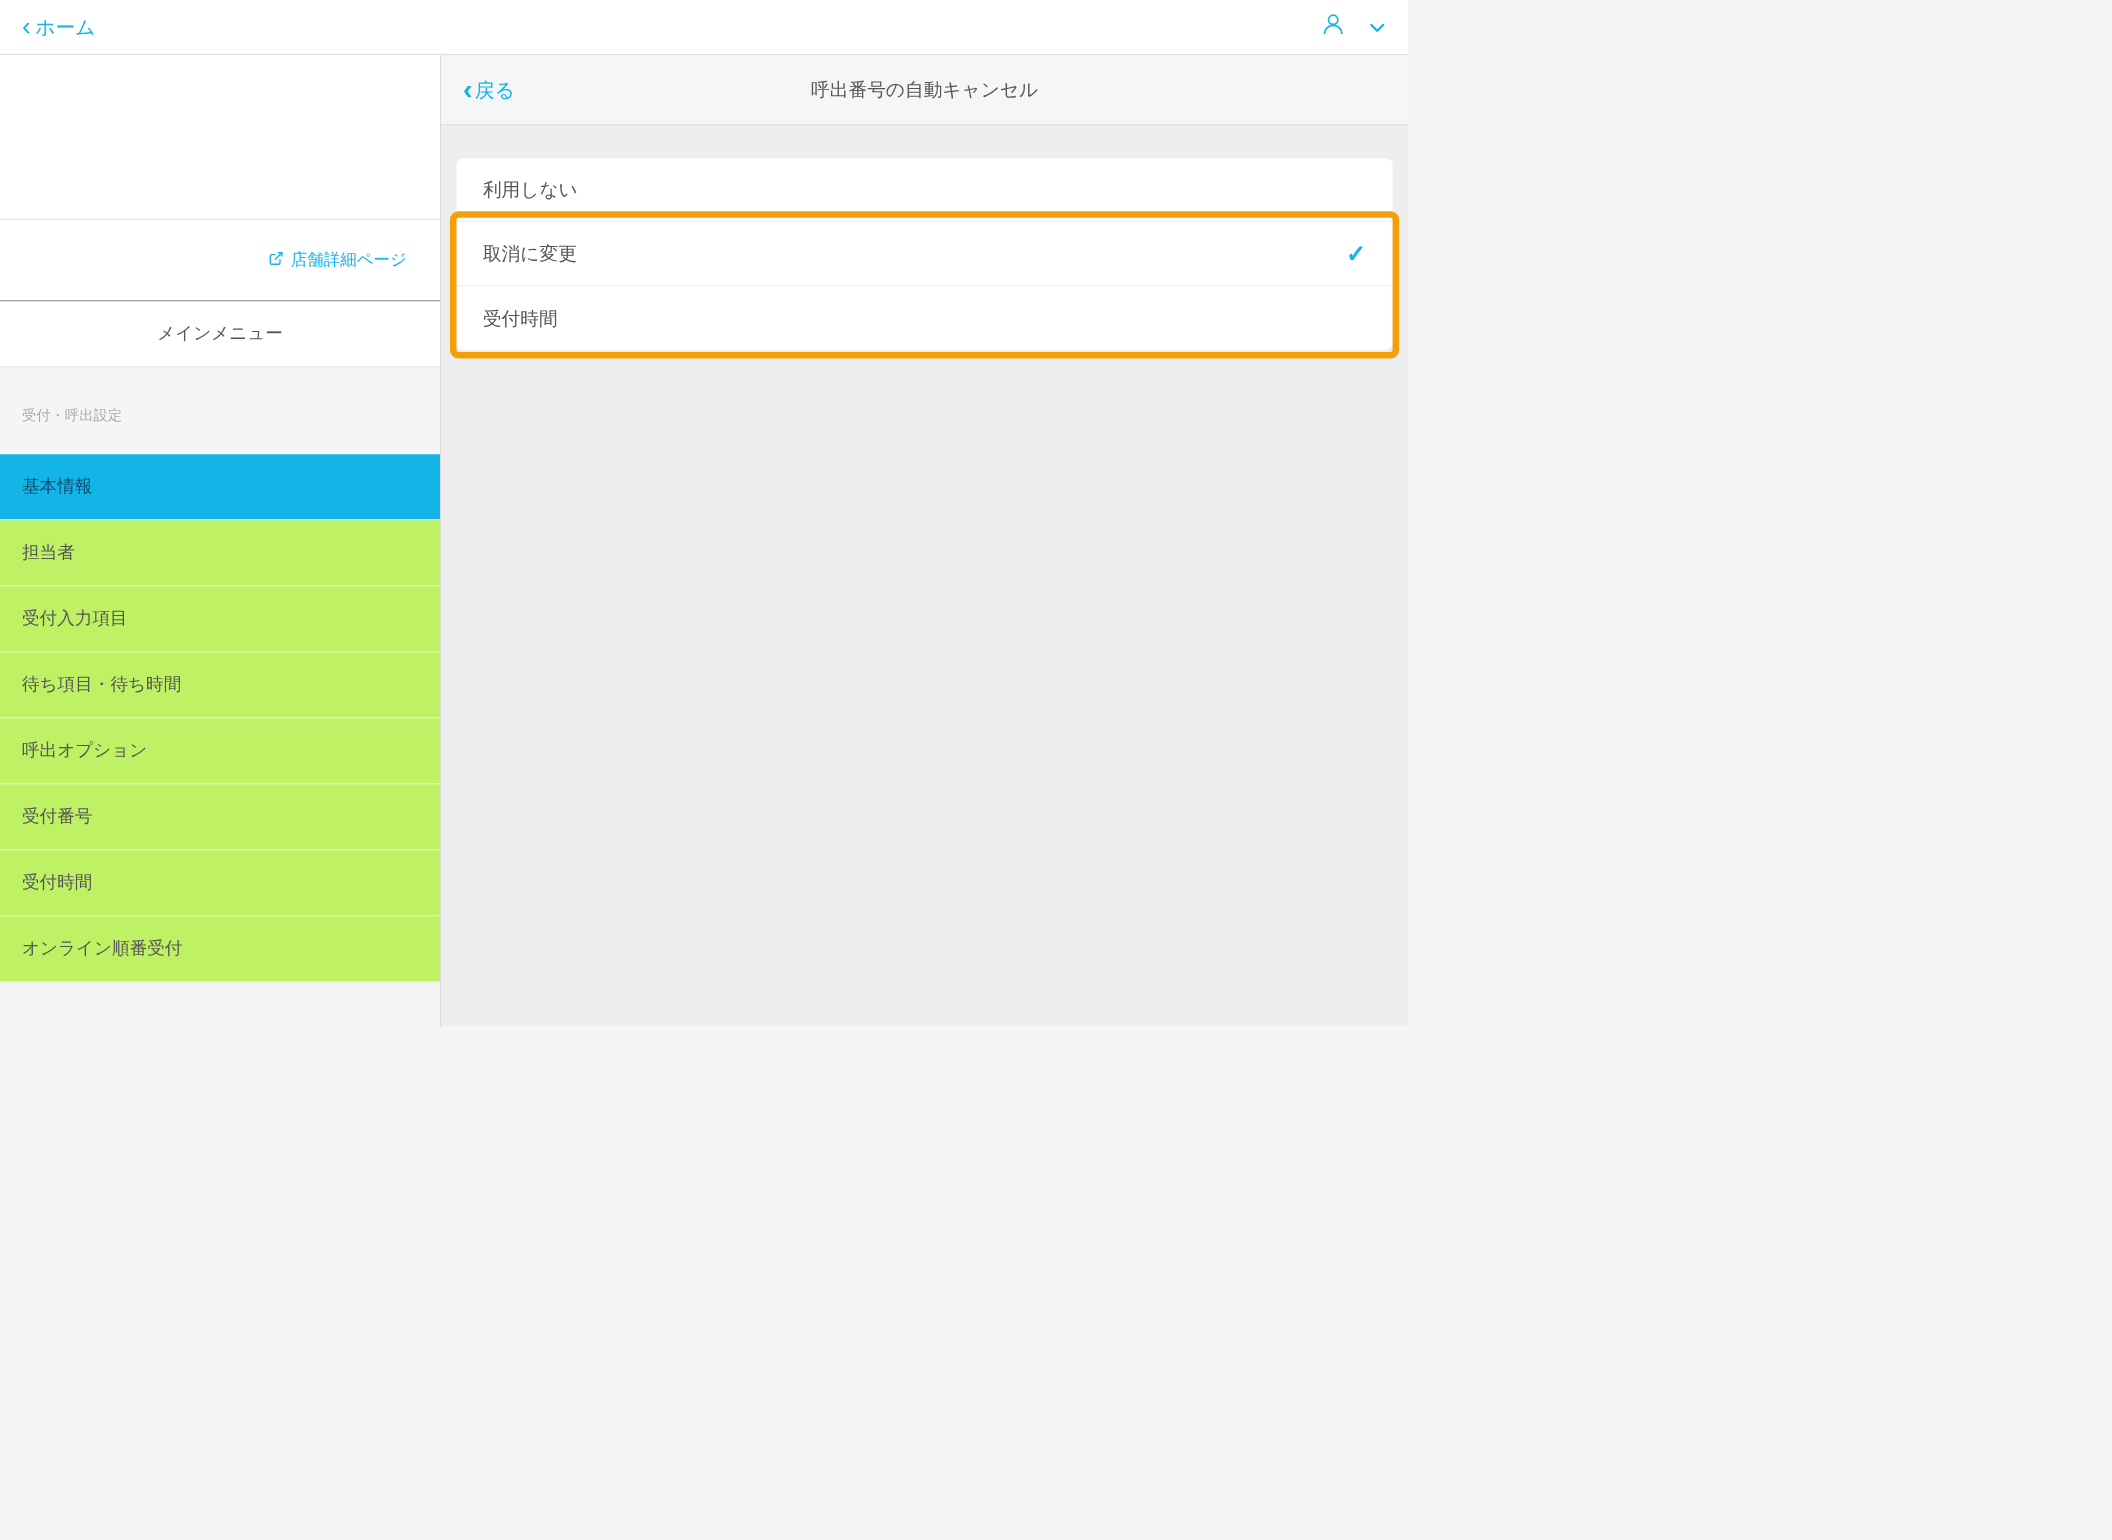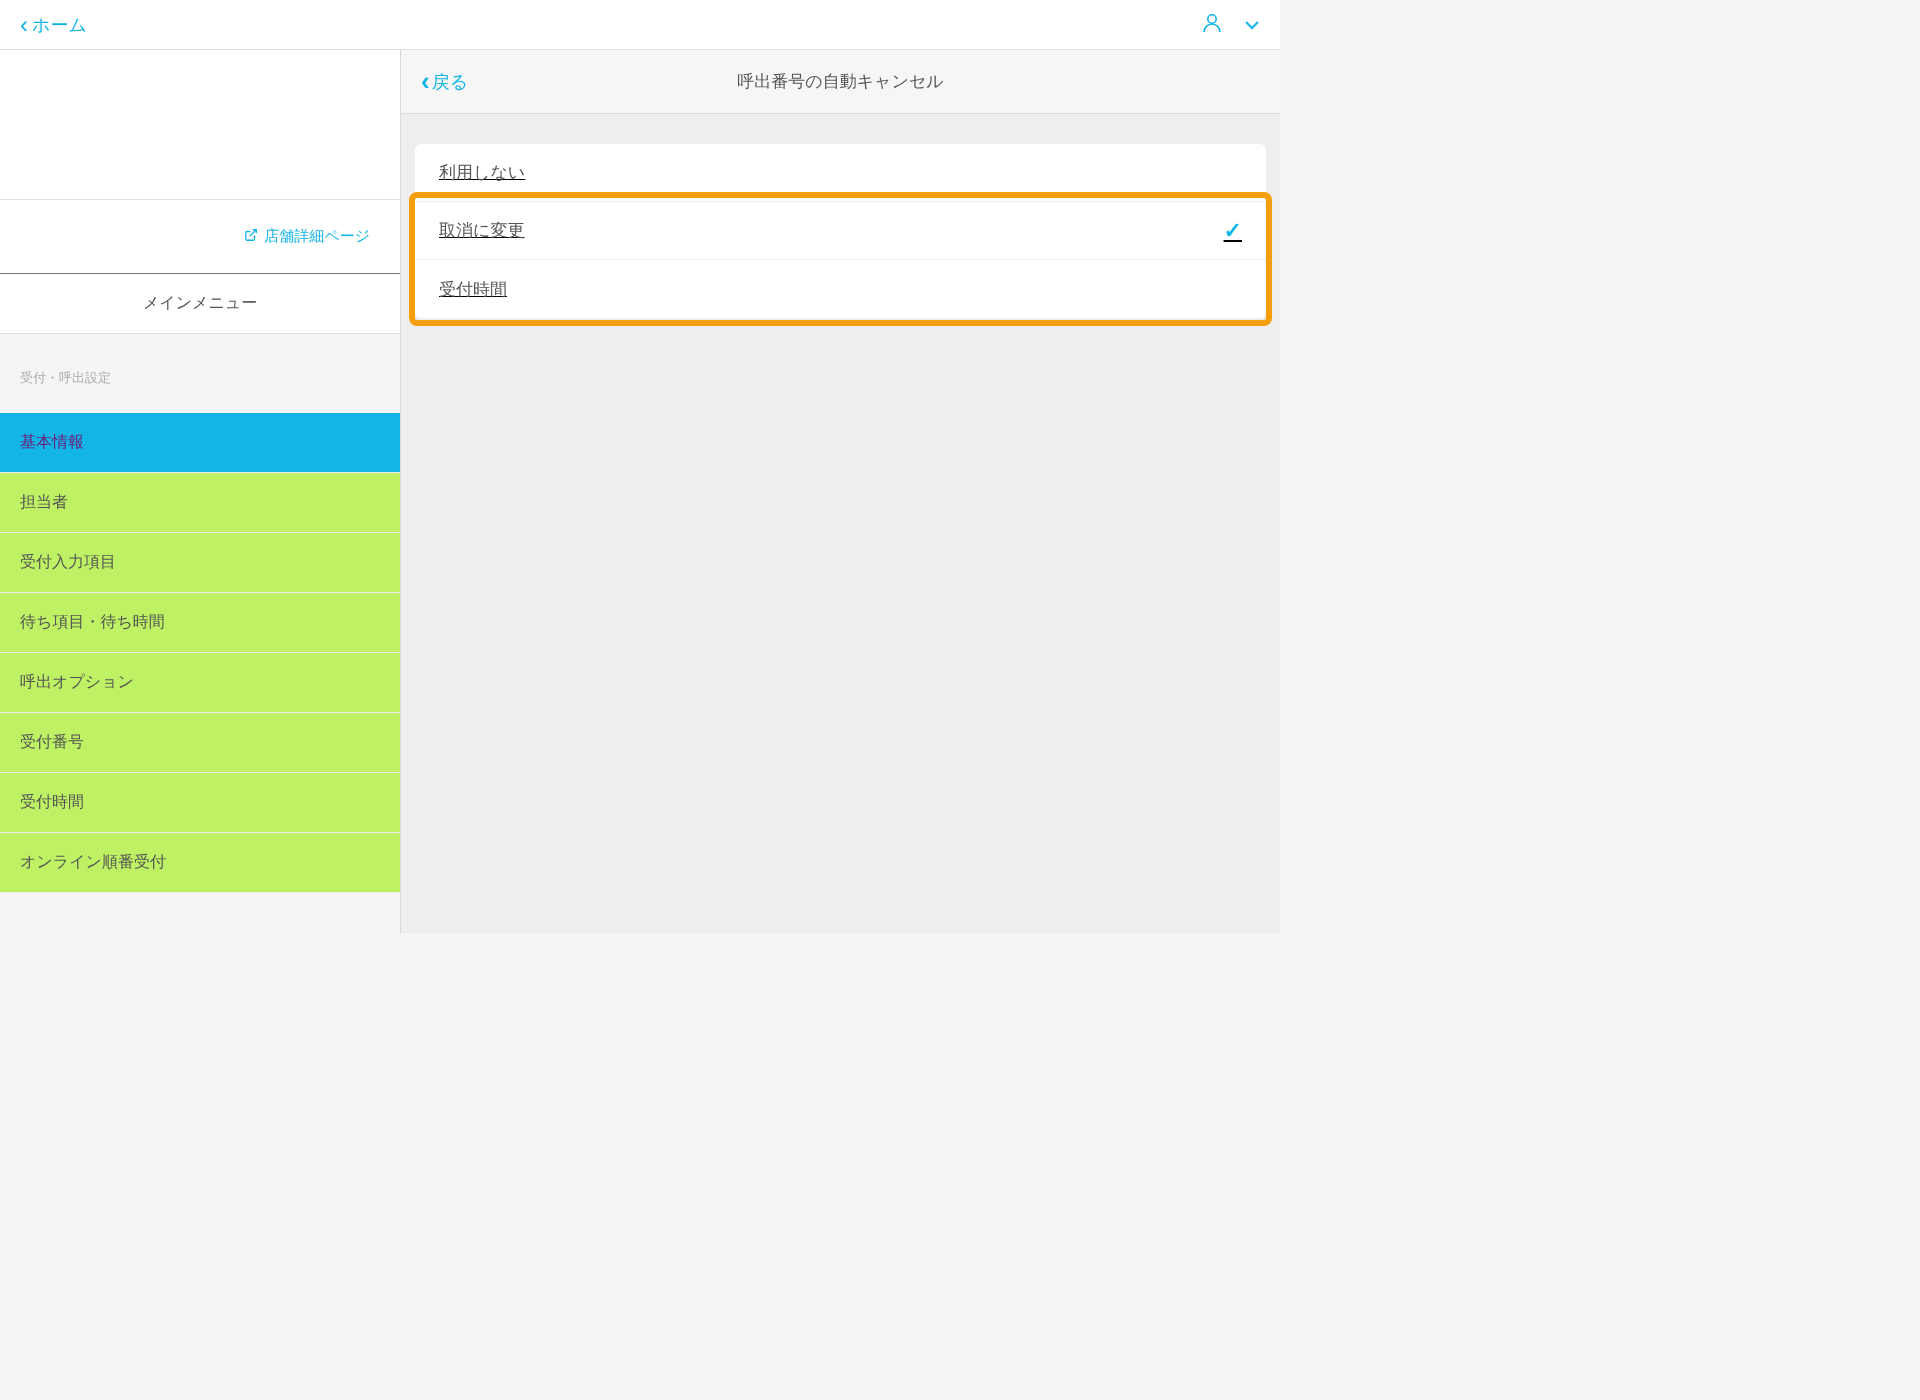--- a/index.html
+++ b/index.html
@@ -98,21 +98,21 @@
       border-bottom: 1px solid #eee;
       display: flex;
       align-items: center;
       padding: 0 20px;
       color: #555;
       font-size: 16px;
       cursor: pointer;
     }
     .sidebar-item.active {
       background: #13b4e6;
-      color: #701a75;
+      color: #0c4a6e;
     }
     .main-content {
       flex: 1;
       background: #eeeeee;
       display: flex;
       flex-direction: column;
     }
     .sub-header {
       display: flex;
       align-items: center;
@@ -137,21 +137,20 @@
     .sub-header-title {
       position: absolute;
       left: 50%;
       transform: translateX(-50%);
       color: #555;
       font-size: 17px;
     }
     .content-area {
       flex: 1;
       padding: 30px 14px 0 14px;
-      text-decoration: underline;
     }
     .option-card {
       background: #fff;
       border-radius: 6px;
       overflow: hidden;
     }
     .option-row {
       display: flex;
       align-items: center;
       justify-content: space-between;

